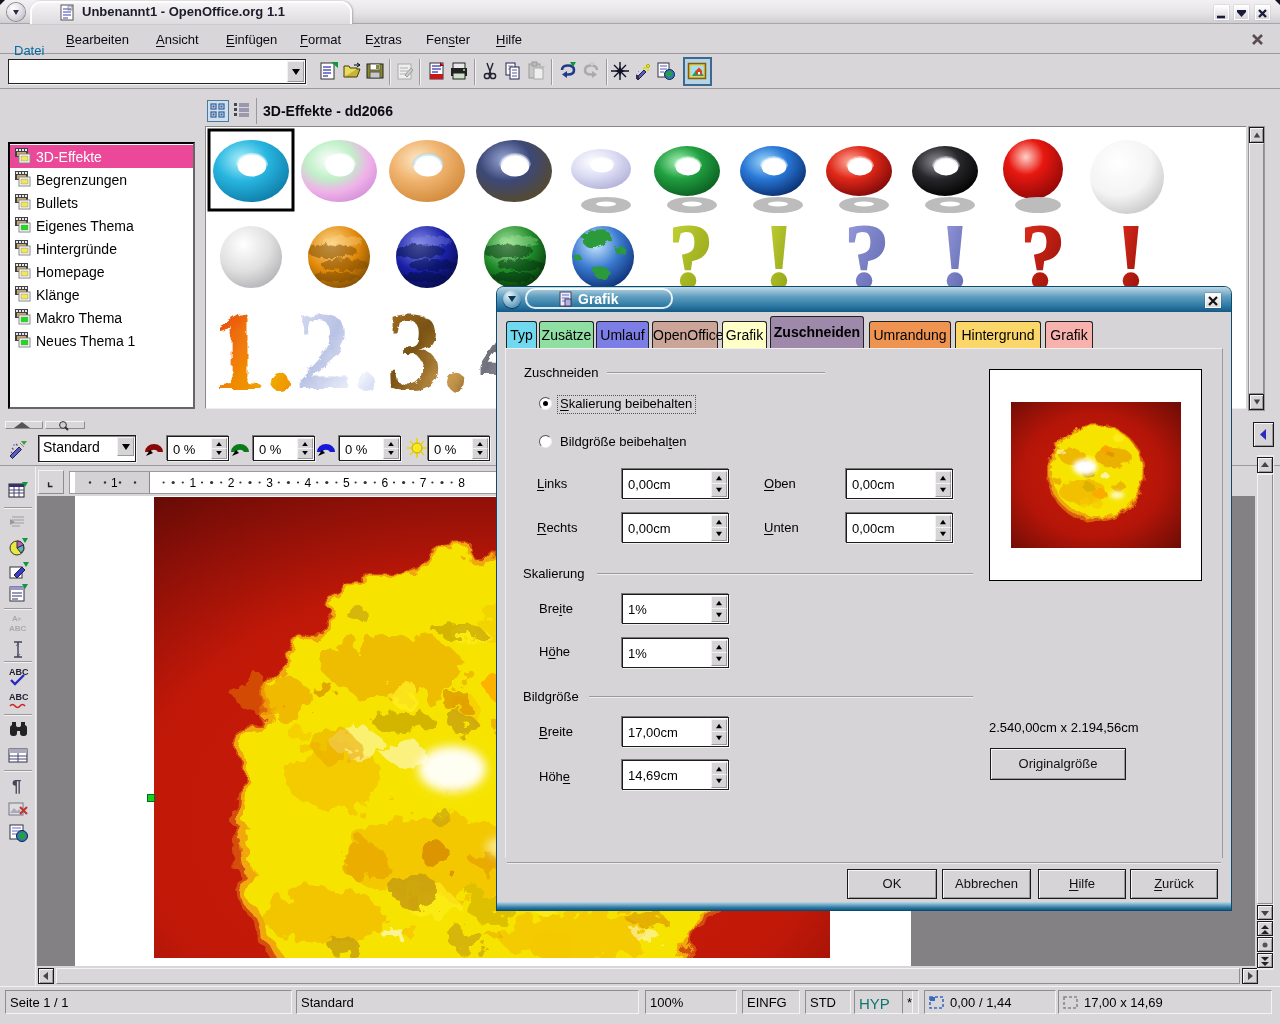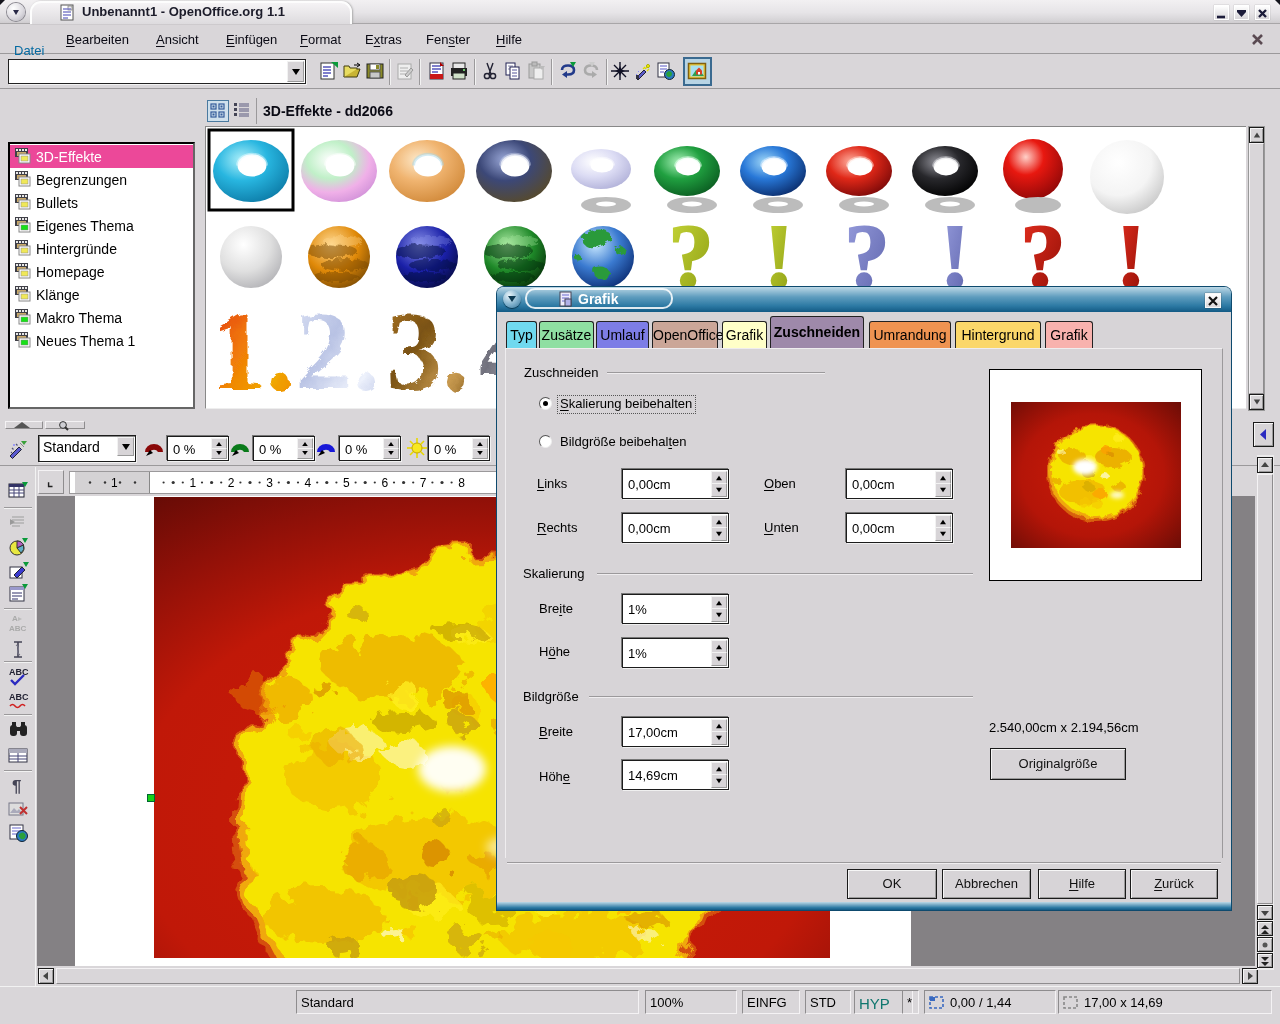--- a/index.html
+++ b/index.html
@@ -956,20 +956,23 @@
         <path d="M3 6l4-4 4 4zM3 11l4-4 4 4z" fill="#222"></path>
       </svg></div>
     <div class="abs btn" style="left:0;top:482px;width:16px;height:15px"><svg width="14" height="13">
         <circle cx="7" cy="6" r="2.5" fill="#555"></circle>
       </svg></div>
     <div class="abs btn" style="left:0;top:498px;width:16px;height:15px"><svg width="14" height="13">
         <path d="M3 2l4 4 4-4zM3 7l4 4 4-4z" fill="#222"></path>
       </svg></div>
   </div>
 <div class="abs" style="left:0;top:986px;width:1280px;height:38px;background:#d9d6d9;border-top:1px solid #f2f2f2">
+    <div class="abs sunk" style="left:5px;top:3px;width:287px;height:24px;font-size:13px;color:#000">
+      <span class="abs" style="left:4px;top:4px;white-space:nowrap">Seite 1 / 1</span>
+    </div>
     <div class="abs sunk" style="left:296px;top:3px;width:343px;height:24px;font-size:13px;color:#000">
       <span class="abs" style="left:4px;top:4px;white-space:nowrap">Standard</span>
     </div>
     <div class="abs sunk" style="left:645px;top:3px;width:92px;height:24px;font-size:13px;color:#000">
       <span class="abs" style="left:4px;top:4px;white-space:nowrap">100%</span>
     </div>
     <div class="abs sunk" style="left:742px;top:3px;width:58px;height:24px;font-size:13px;color:#000">
       <span class="abs" style="left:4px;top:4px;white-space:nowrap">EINFG</span>
     </div>
     <div class="abs sunk" style="left:805px;top:3px;width:46px;height:24px;font-size:13px;color:#000">

